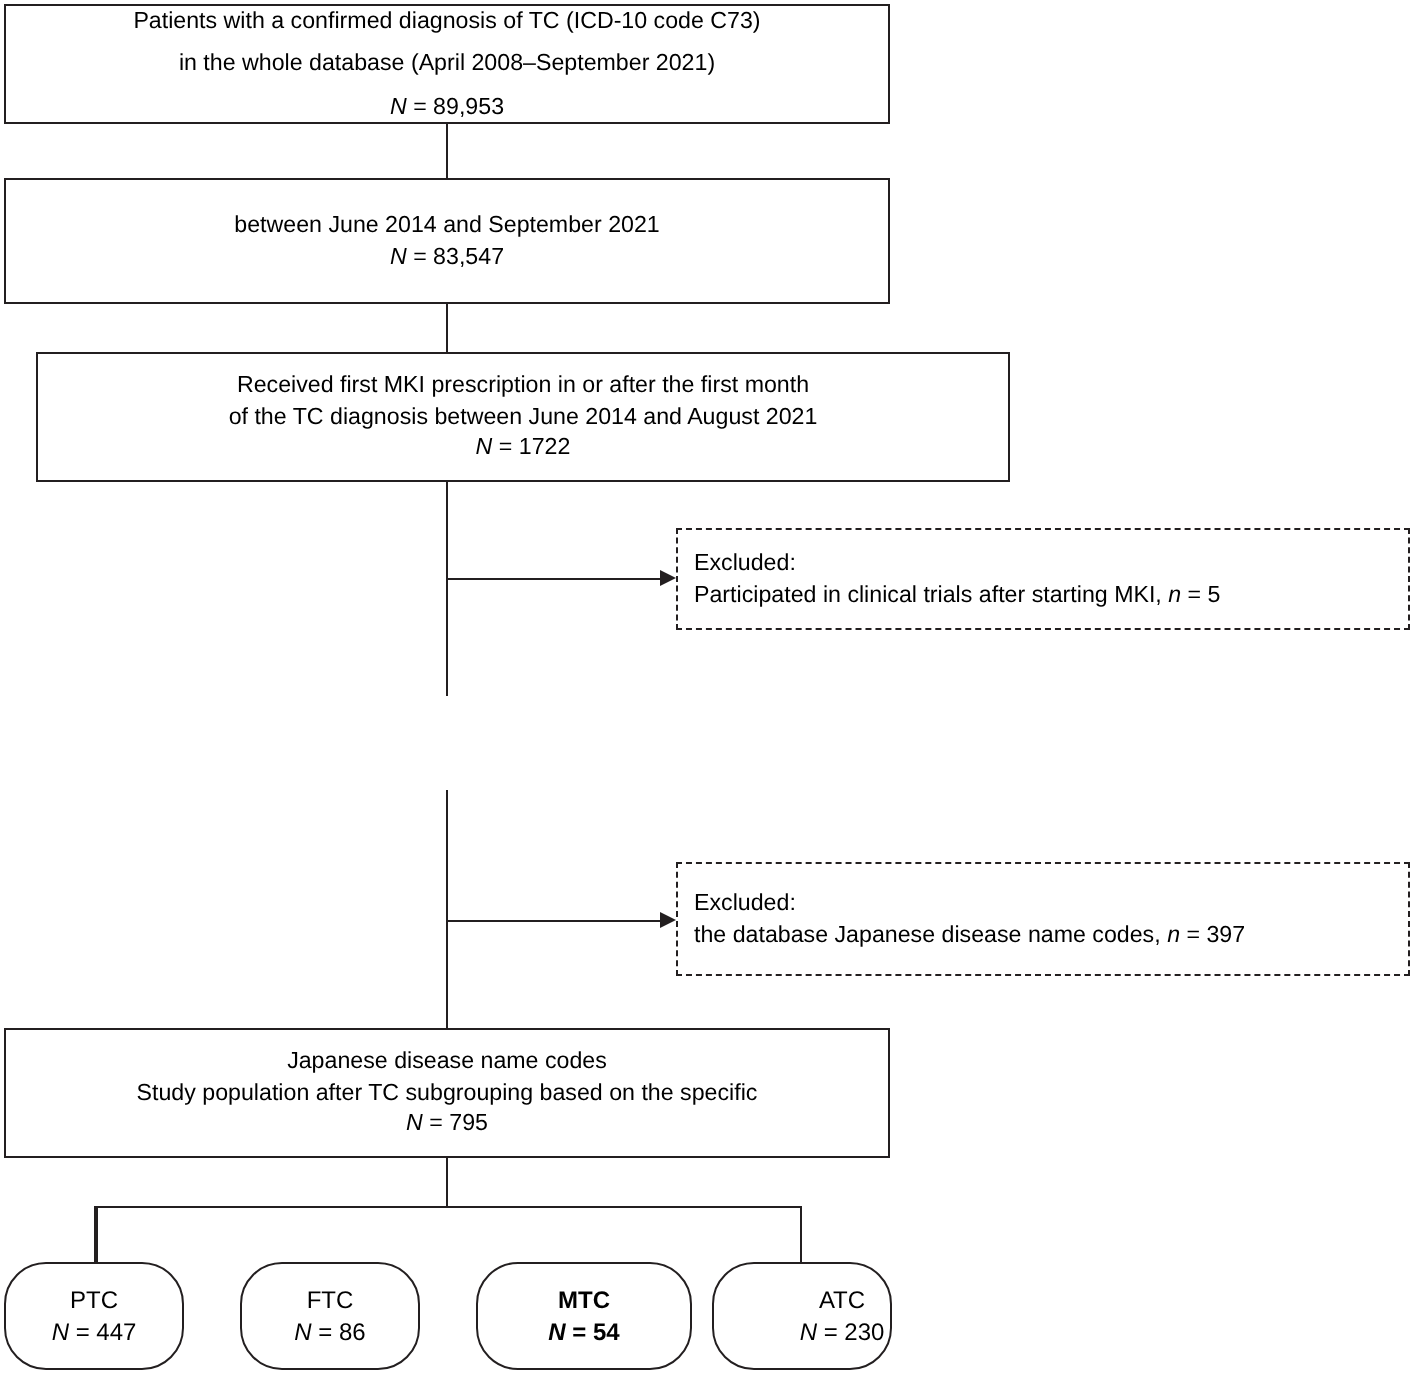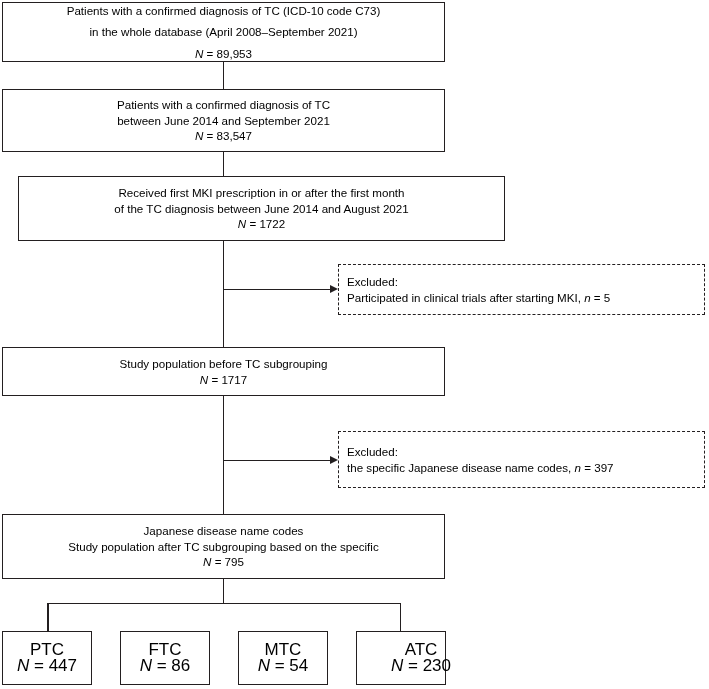--- a/index.html
+++ b/index.html
@@ -59,39 +59,39 @@
   }
   .arrowhead {
     position: absolute;
     width: 0;
     height: 0;
     border-top: 4.5px solid transparent;
     border-bottom: 4.5px solid transparent;
     border-left: 8px solid #231f20;
   }
   .subbox {
-    font-size: 17px;
+    font-size: 12px;
     line-height: 16px;
+    border-radius: 21px;
   }
 </style>
 </head>
 <body>
 
 <div id="flowchart">
 
   <div class="box" style="left:2px; top:2px; width:443px; height:60px;justify-content:space-between;">
     <span class="line">Patients with a confirmed diagnosis of TC (ICD-10 code C73)</span>
     <span class="line">in the whole database (April 2008–September 2021)</span>
     <span class="line"><i class="ital">N</i><span> = 89,953</span></span>
   </div>
 
   <div class="connector v-line" style="left:222.7px; top:61px; height:28px;"></div>
 
   <div class="box" style="left:2px; top:89px; width:443px; height:63px;">
-    <span class="line">Patients with a confirmed diagnosis of TC</span>
     <span class="line">between June 2014 and September 2021</span>
     <span class="line"><i class="ital">N</i><span> = 83,547</span></span>
   </div>
 
   <div class="connector v-line" style="left:222.7px; top:151px; height:26px;"></div>
 
   <div class="box" style="left:18px; top:176px; width:487px; height:65px;">
     <span class="line">Received first MKI prescription in or after the first month</span>
     <span class="line">of the TC diagnosis between June 2014 and August 2021</span>
     <span class="line"><i class="ital">N</i><span> = 1722</span></span>
@@ -100,33 +100,29 @@
   <div class="connector v-line" style="left:222.7px; top:240px; height:108px;"></div>
 
   <div class="connector h-line" style="left:223px; top:288.5px; width:113px;"></div>
   <div class="arrowhead" style="left:330px; top:284.8px;"></div>
 
   <div class="box dashed" style="left:338px; top:264px; width:367px; height:51px;">
     <span class="line">Excluded:</span>
     <span class="line"><span>Participated in clinical trials after starting MKI, </span><i class="ital">n</i><span> = 5</span></span>
   </div>
 
-  <div class="box" style="left:2px; top:347px; width:443px; height:49px;">
-    <span class="line">Study population before TC subgrouping</span>
-    <span class="line"><i class="ital">N</i><span> = 1717</span></span>
-  </div>
 
   <div class="connector v-line" style="left:222.7px; top:395px; height:120px;"></div>
 
   <div class="connector h-line" style="left:223px; top:459.5px; width:113px;"></div>
   <div class="arrowhead" style="left:330px; top:455.8px;"></div>
 
   <div class="box dashed" style="left:338px; top:431px; width:367px; height:57px;">
     <span class="line">Excluded:</span>
-    <span class="line"><span>the specific Japanese disease name codes, </span><i class="ital">n</i><span> = 397</span></span>
+    <span class="line"><span>the database Japanese disease name codes, </span><i class="ital">n</i><span> = 397</span></span>
   </div>
 
   <div class="box" style="left:2px; top:514px; width:443px; height:65px;">
     <span class="line">Japanese disease name codes</span>
     <span class="line">Study population after TC subgrouping based on the specific</span>
     <span class="line"><i class="ital">N</i><span> = 795</span></span>
   </div>
 
   <div class="connector v-line" style="left:222.7px; top:578px; height:25px;"></div>
 
@@ -139,21 +135,21 @@
   <div class="box subbox" style="left:2px; top:631px; width:90px; height:54px;">
     <span class="line">PTC</span>
     <span class="line"><i class="ital">N</i><span> = 447</span></span>
   </div>
 
   <div class="box subbox" style="left:120px; top:631px; width:90px; height:54px;">
     <span class="line">FTC</span>
     <span class="line"><i class="ital">N</i><span> = 86</span></span>
   </div>
 
-  <div class="box subbox" style="left:238px; top:631px; width:90px; height:54px;">
+  <div class="box subbox" style="left:238px; top:631px; width:108px; height:54px;font-weight:bold;">
     <span class="line">MTC</span>
     <span class="line"><i class="ital">N</i><span> = 54</span></span>
   </div>
 
   <div class="box subbox" style="left:356px; top:631px; width:90px; height:54px;padding-left:40px;">
     <span class="line">ATC</span>
     <span class="line"><i class="ital">N</i><span> = 230</span></span>
   </div>
 
 </div>

